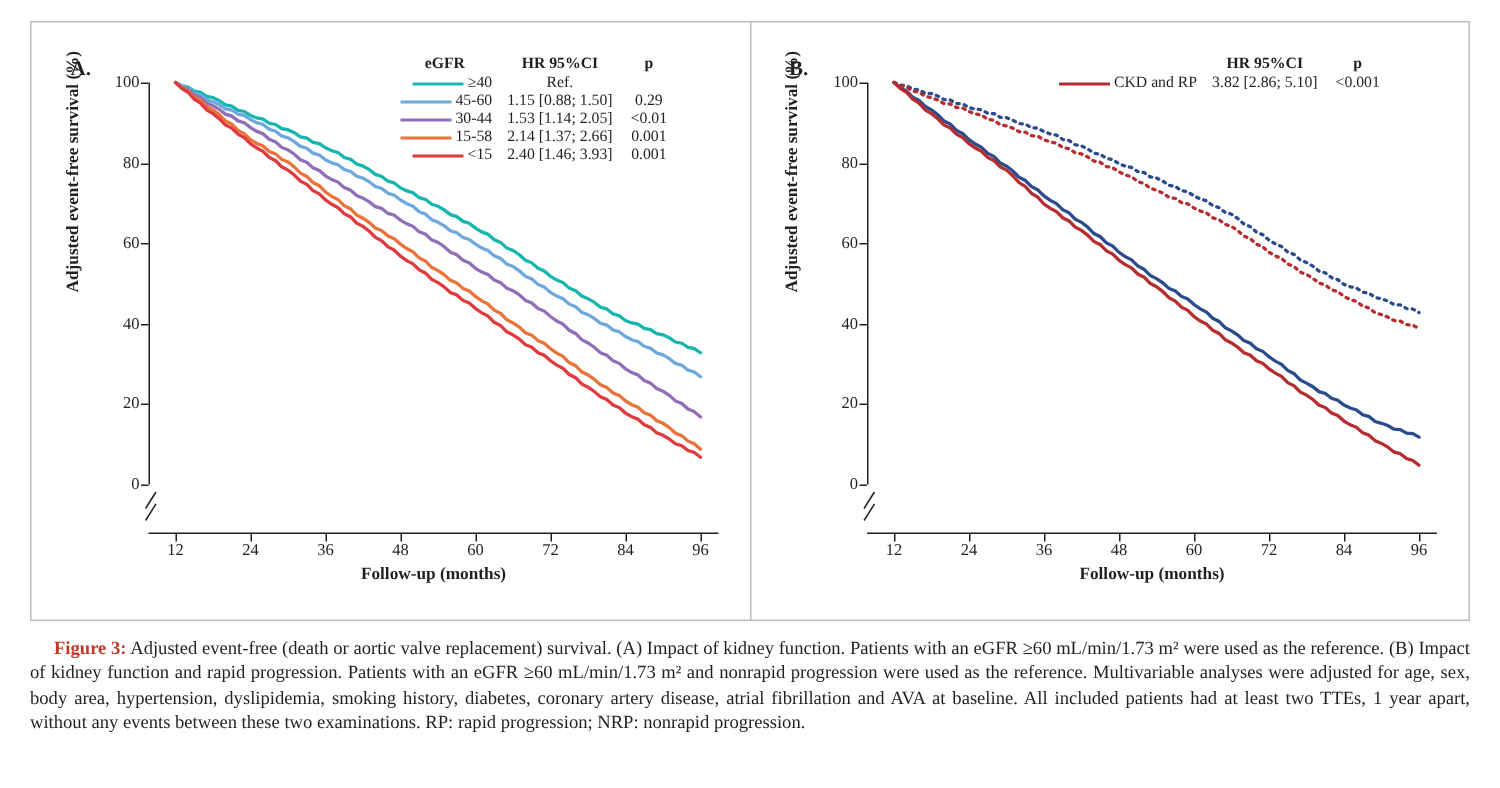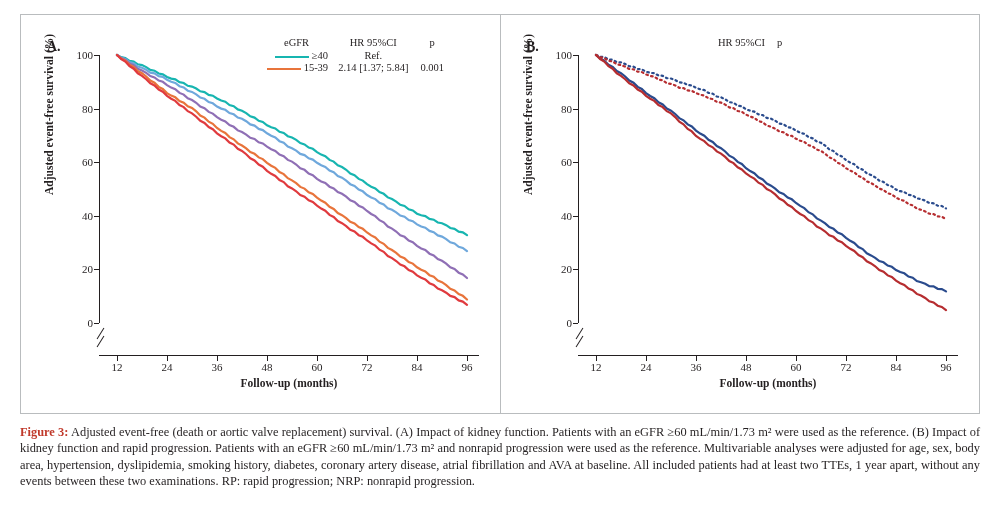--- a/index.html
+++ b/index.html
@@ -72,40 +72,40 @@
   .xlabel{
     position:absolute;left:78px;width:380px;top:362px;
     text-align:center;font-size:11.5px;font-weight:bold;
   }
 
   
   .legend{
     position:absolute;font-size:10.5px;color:#231f20;
   }
   .legend table{border-collapse:collapse;}
-  .legend th{font-weight:normal;font-size:10.5px;padding:0 6px 2px 6px;text-align:center;}
+  .legend th{font-weight:bold;font-size:10.5px;padding:0 6px 2px 6px;text-align:center;}
   .legend td{padding:0 6px 1px 6px;white-space:nowrap;}
   .legend td.lbl{text-align:right;padding-right:4px;}
   .legend td.ci{text-align:center;}
   .legend td.p{text-align:center;}
   .swatch{
     display:inline-block;width:34px;height:0;vertical-align:middle;
     border-top-width:2.5px;border-top-style:solid;
   }
   .swatch.dotted{border-top-style:dotted;border-top-width:3px;}
 
   svg.curves{position:absolute;left:0;top:0;overflow:visible;}
 
   .caption{
     position:absolute;left:20px;top:424px;width:960px;
     font-size:12.4px;line-height:1.32;color:#231f20;
     text-align:justify;
   }
   .caption b.fig{color:#c0392b;font-weight:bold;}
-  .caption b{font-weight:bold;}
+  .caption b{font-weight:bold;margin-left:16px;}
 </style>
 </head>
 <body>
 
 <div id="root">
 
   <div class="panels">
 
     <div class="panel">
       <div class="panel-letter" style="left:26px;top:24px;">A.</div>
@@ -118,23 +118,41 @@
             <th>HR 95%CI</th>
             <th>p</th>
           </tr>
           <tr>
             <td class="lbl"><span class="swatch" style="border-top-color:#17b5b0"></span>
               <span>≥40</span></td>
             <td class="ci">Ref.</td>
             <td class="p"></td>
           </tr>
           <tr>
+            <td class="lbl"><span class="swatch" style="border-top-color:#6fa8dc"></span>
+              <span>45-60</span></td>
+            <td class="ci">1.15 [0.88; 1.50]</td>
+            <td class="p">0.29</td>
+          </tr>
+          <tr>
+            <td class="lbl"><span class="swatch" style="border-top-color:#8f6fb5"></span>
+              <span>30-44</span></td>
+            <td class="ci">1.53 [1.14; 2.05]</td>
+            <td class="p">&lt;0.01</td>
+          </tr>
+          <tr>
             <td class="lbl"><span class="swatch" style="border-top-color:#e8743b"></span>
-              <span>15-39</span></td>
-            <td class="ci">2.14 [1.37; 5.84]</td>
+              <span>15-58</span></td>
+            <td class="ci">2.14 [1.37; 2.66]</td>
+            <td class="p">0.001</td>
+          </tr>
+          <tr>
+            <td class="lbl"><span class="swatch" style="border-top-color:#e03a3e"></span>
+              <span>&lt;15</span></td>
+            <td class="ci">2.40 [1.46; 3.93]</td>
             <td class="p">0.001</td>
           </tr>
         </tbody>
           </table>
       </div>
 
       <div class="ylabel">Adjusted event-free survival (%)</div>
 
       <div class="plot">
         <div class="axis-y"></div>
@@ -190,20 +208,26 @@
       <div class="panel-letter" style="left:26px;top:24px;">B.</div>
 
       <div class="legend" style="left:200px;top:22px;">
         <table>
           <tbody>
               <tr>
             <th></th>
             <th>HR 95%CI</th>
             <th>p</th>
           </tr>
+          <tr>
+            <td class="lbl"><span class="swatch" style="border-top-color:#b62d30"></span>
+              <span>CKD and RP</span></td>
+            <td class="ci">3.82 [2.86; 5.10]</td>
+            <td class="p">&lt;0.001</td>
+          </tr>
         </tbody>
           </table>
       </div>
 
       <div class="ylabel">Adjusted event-free survival (%)</div>
 
       <div class="plot">
         <div class="axis-y"></div>
         <div class="axis-x"></div>
         <div class="axis-break"></div>

